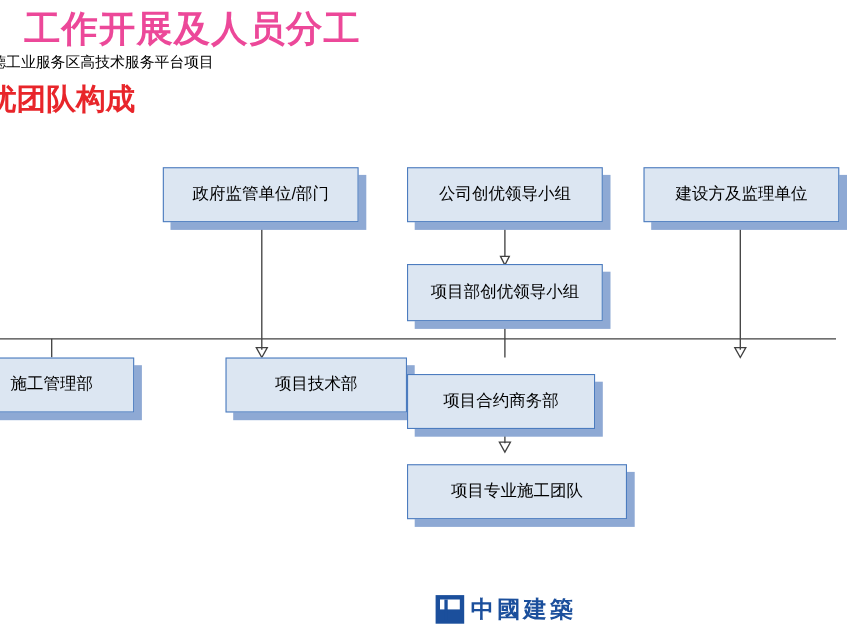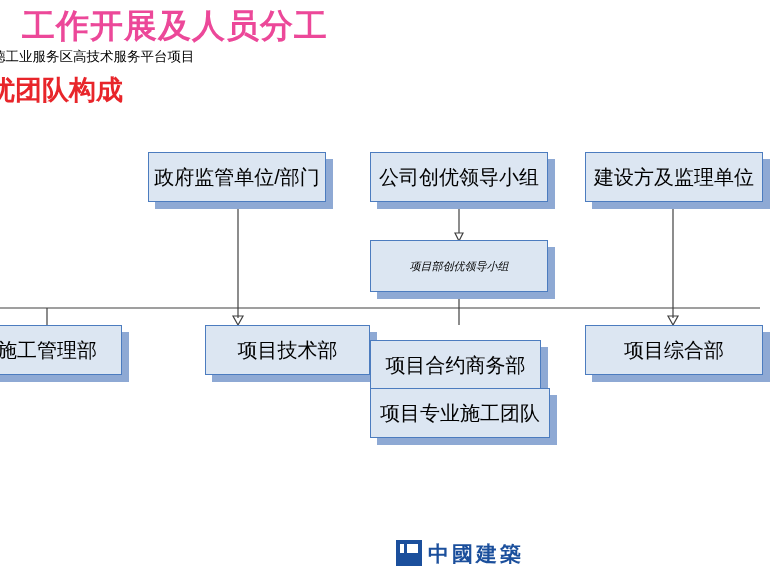--- a/index.html
+++ b/index.html
@@ -82,32 +82,33 @@
     width: 100%;
     height: 100%;
     background: #dce6f2;
     border: 1px solid #4c7cbf;
     box-sizing: border-box;
     display: flex;
     align-items: center;
     justify-content: center;
     text-align: center;
     color: #000000;
-    font-size: 20px;
+    font-size: 15px;
     line-height: 1.35;
     padding: 2px 5px;
   }
-  .node.two-line .face { font-size: 11px; font-style: italic; }
+  .node.two-line .face { font-size: 15px; }
 
   
   .footer-logo {
     position: absolute;
     left: 396px;
     top: 540px;
     display: flex;
+    align-items: center;
     gap: 6px;
   }
   .logo-mark {
     width: 26px;
     height: 26px;
     background: #1b4f9c;
     position: relative;
   }
   .logo-mark::before {
     content: "";
@@ -196,26 +197,22 @@
   <div class="node" style="left:160px; top:325px; width:165px; height:50px;margin-left:45px;">
     <div class="shadow"></div>
     <div class="face">项目技术部</div>
   </div>
 
   <div class="node" style="left:370px; top:340px; width:171px; height:50px;">
     <div class="shadow"></div>
     <div class="face">项目合约商务部</div>
   </div>
 
-  <div class="node" style="left:585px; top:325px; width:178px; height:50px;">
-    <div class="shadow"></div>
-    <div class="face">项目综合部</div>
-  </div>
-
-  <div class="node" style="left:370px; top:388px; width:180px; height:50px;">
+
+  <div class="node" style="left:370px; top:422px; width:200px; height:50px;">
     <div class="shadow"></div>
     <div class="face">项目专业施工团队</div>
   </div>
 
 </div>
 
 <div class="footer-logo">
   <div class="logo-mark"></div>
   <div class="logo-text">中國建築</div>
 </div>

